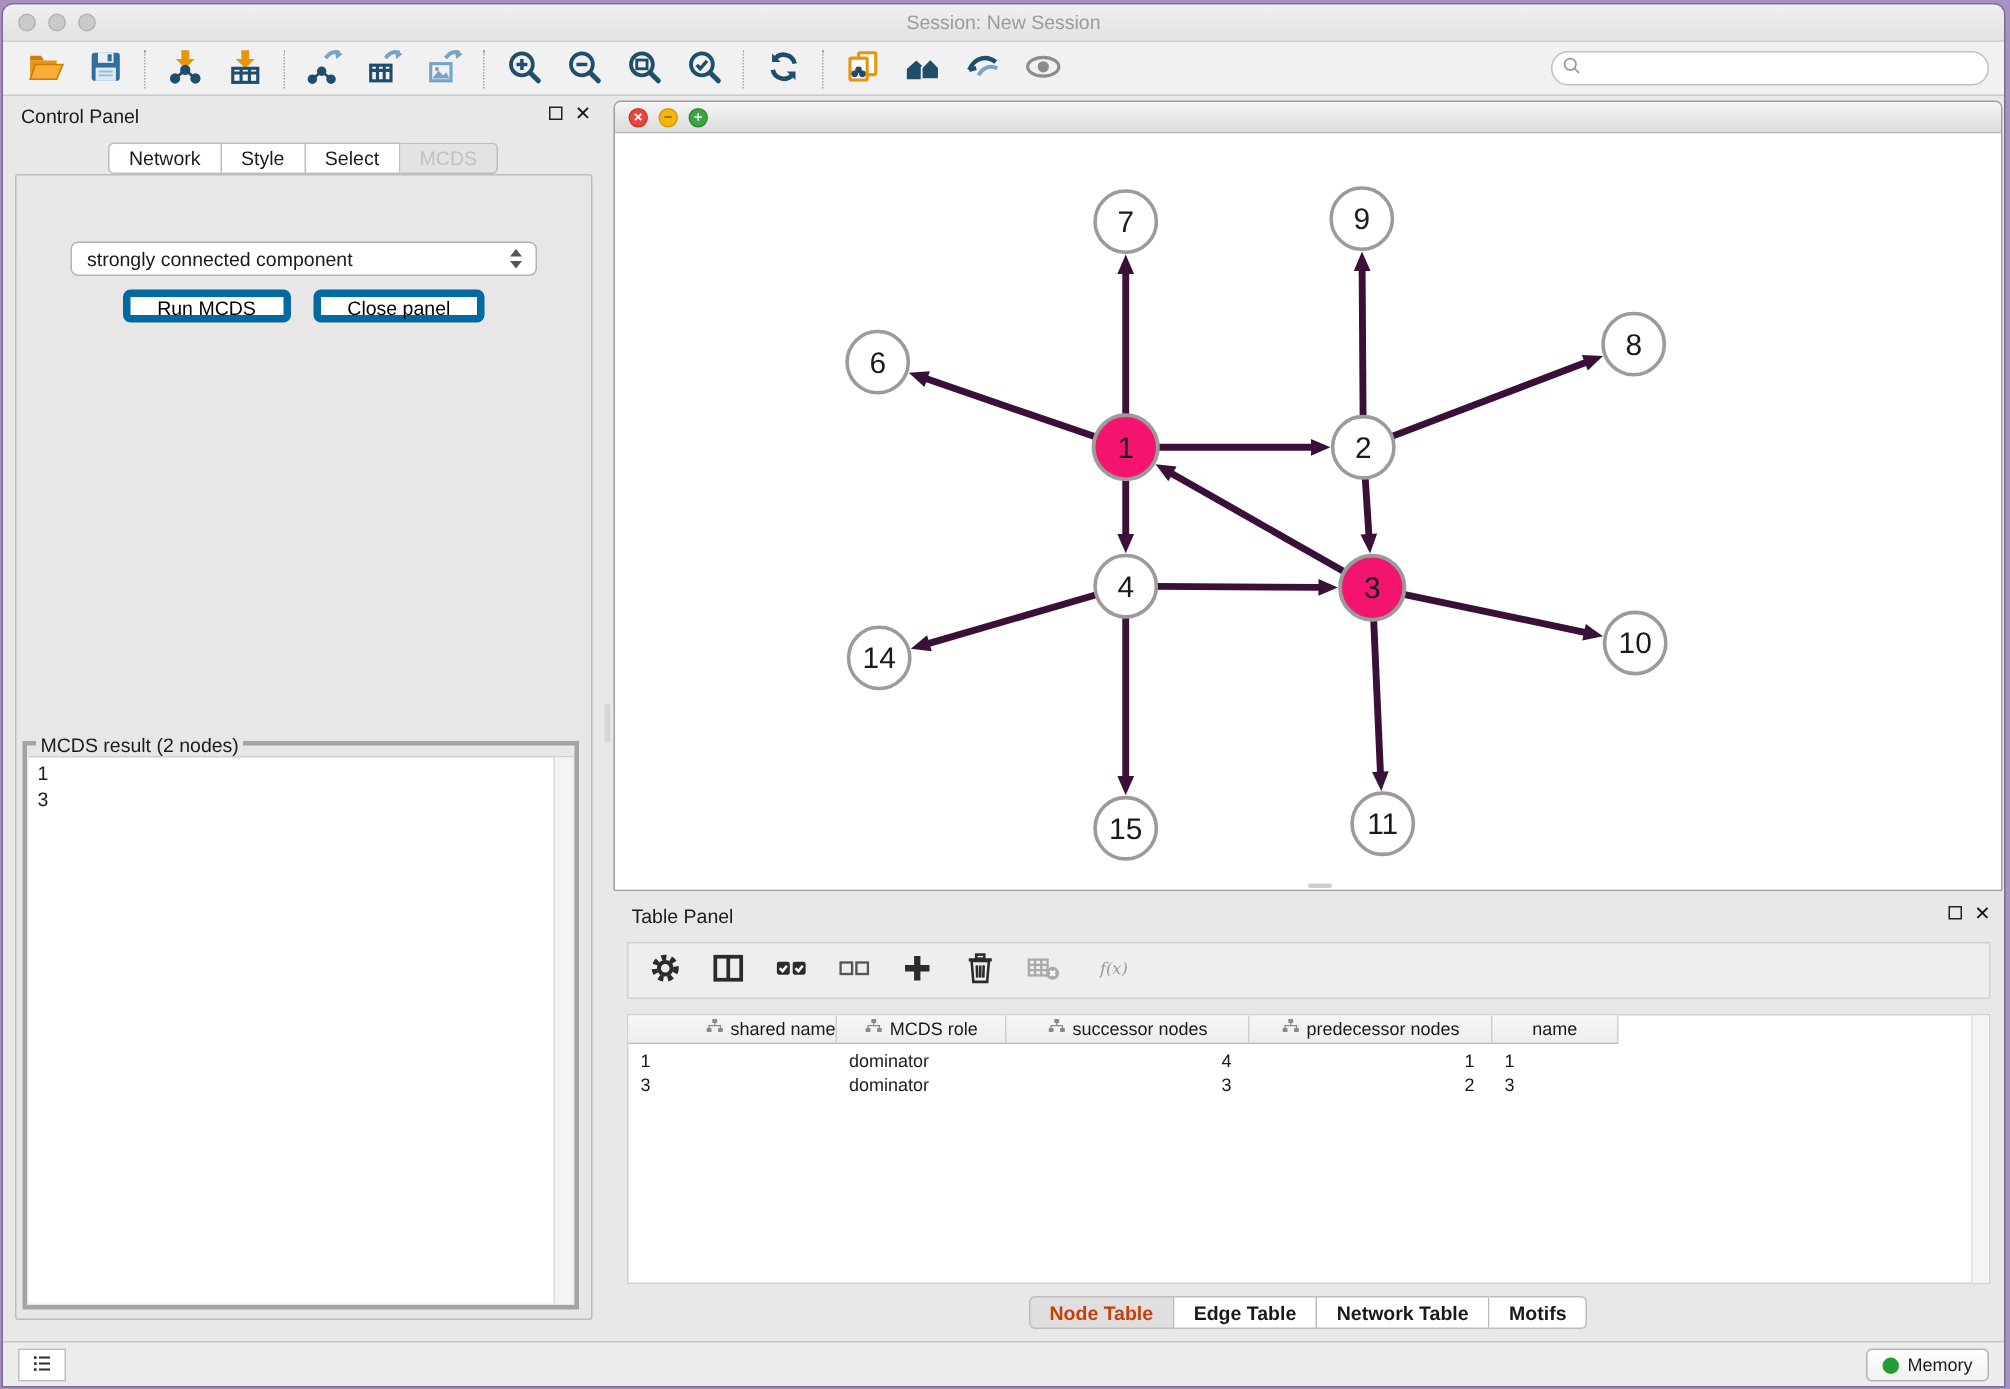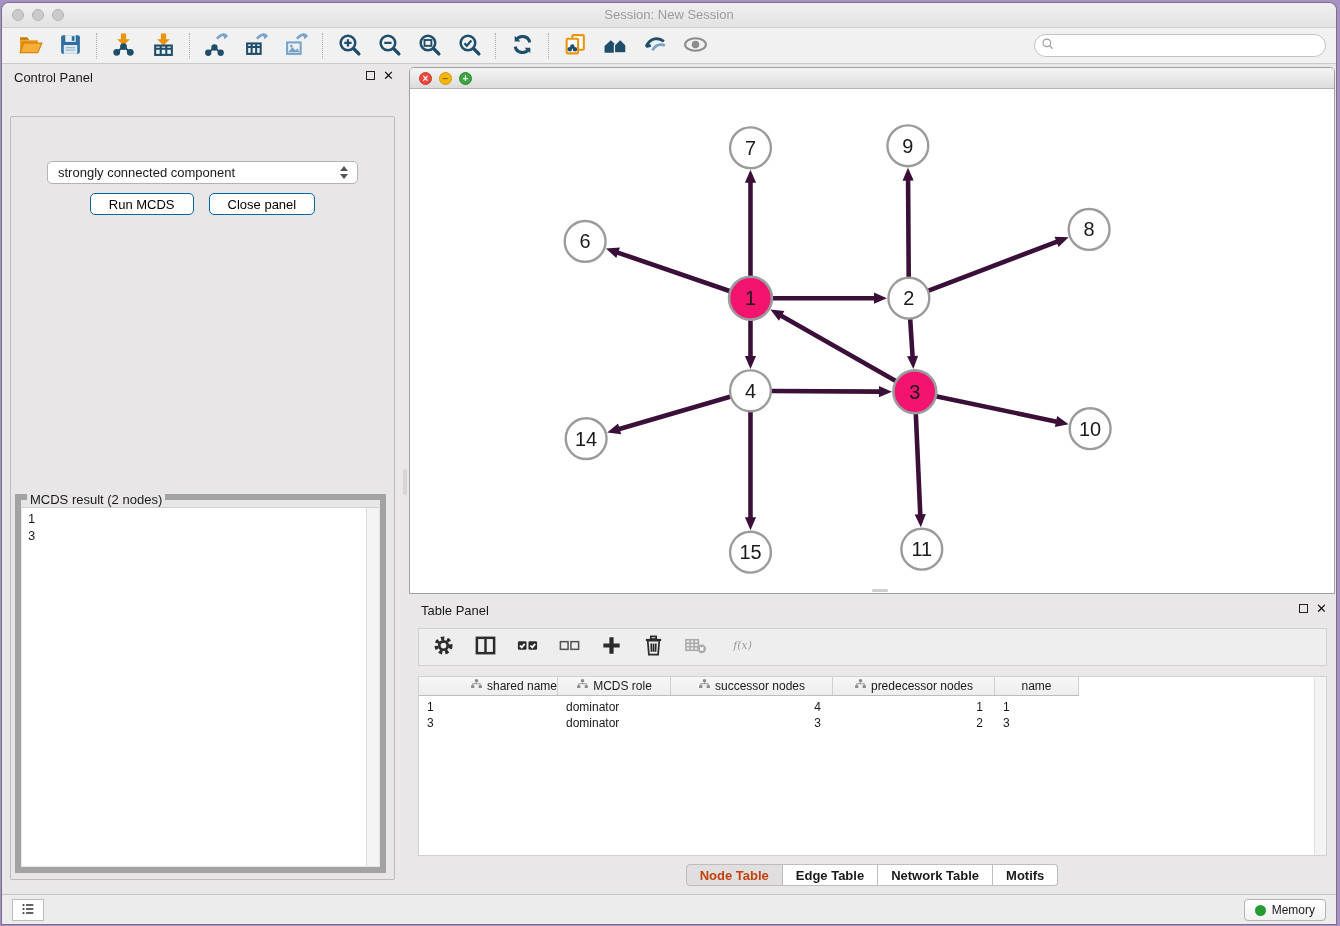--- a/index.html
+++ b/index.html
@@ -38,22 +38,22 @@
   .seg-tab:last-child { border-radius:0 4px 4px 0; }
   .seg-tab.active { background:#e4e2e2; color:#c2c0c0; }
   .cp-content { position:absolute; left:8px; right:7px; top:52px; bottom:14px; background:#e8e6e6; border:1px solid #bdbcbc; border-radius:2px; }
   .opt-label { position:absolute; left:0; right:0; top:21px; text-align:center; font-size:13px; }
   .dropdown { position:absolute; left:36px; right:36px; top:44px; height:23px; background:#fff; border:1px solid #b3b3b3; border-radius:5px; display:flex; align-items:center; padding:0 24px 0 10px; font-size:13px; }
   .dd-arrows { position:absolute; right:8px; top:4px; width:9px; }
   .dd-arrows div { width:0; height:0; border-left:4.5px solid transparent; border-right:4.5px solid transparent; }
   .dd-up { border-bottom:5px solid #555; margin-bottom:3px; }
   .dd-down { border-top:5px solid #555; }
   .cp-buttons { position:absolute; left:0; right:0; top:76px; display:flex; justify-content:center; gap:15px; }
-  .push-btn { height:22px; padding:0 18px; background:#fff; border:1px solid #0369a1; border-radius:5px; font-size:13px; font-family:inherit; }
-  .result-box { position:absolute; left:4px; right:8px; top:377px; bottom:6px; border:6px solid #a3a3a3;text-decoration:underline; }
+  .push-btn { height:22px; padding:0 18px; background:#fff; border:5px solid #0369a1; border-radius:5px; font-size:13px; font-family:inherit; }
+  .result-box { position:absolute; left:4px; right:8px; top:377px; bottom:6px; border:3px solid #a3a3a3;text-decoration:underline; }
   .result-legend { position:absolute; left:6px; top:-8px; background:#e8e6e6; padding:0 3px; font-size:13px; }
   .result-area { position:absolute; left:1px; right:1px; top:7px; bottom:1px; background:#fff; border-top:1px solid #cfcfcf; }
   .result-lines { padding:2px 6px; font-size:13px; line-height:17px; white-space:pre; }
   .result-scroll { position:absolute; right:0; top:0; bottom:0; width:13px; background:#f4f4f4; border-left:1px solid #dcdcdc; }
 
   
   .splitter { position:absolute; left:400px; width:6px; top:0; bottom:0; }
   .splitter-grip { position:absolute; left:1px; top:405px; width:4px; height:26px; background:#d7d5d5; border-radius:2px; }
 
   
@@ -276,20 +276,26 @@
   <div class="main">
 
     <div class="control-panel">
       <div class="panel-header">
         <span class="panel-title">Control Panel</span>
         <span class="panel-btns">
           <span class="float-btn"></span>
           <span class="close-btn">✕</span>
         </span>
       </div>
+      <div class="cp-tabs" id="cp-tabs">
+          <div class="seg-tab">Network</div>
+          <div class="seg-tab">Style</div>
+          <div class="seg-tab">Select</div>
+          <div class="seg-tab active">MCDS</div>
+        </div>
       <div class="cp-content">
         <div class="dropdown" style="position:absolute;">
           <span>strongly connected component</span>
           <span class="dd-arrows">
               <div class="dd-up"></div>
               <div class="dd-down"></div>
             </span>
         </div>
         <div class="cp-buttons">
           <button class="push-btn">Run MCDS</button>

